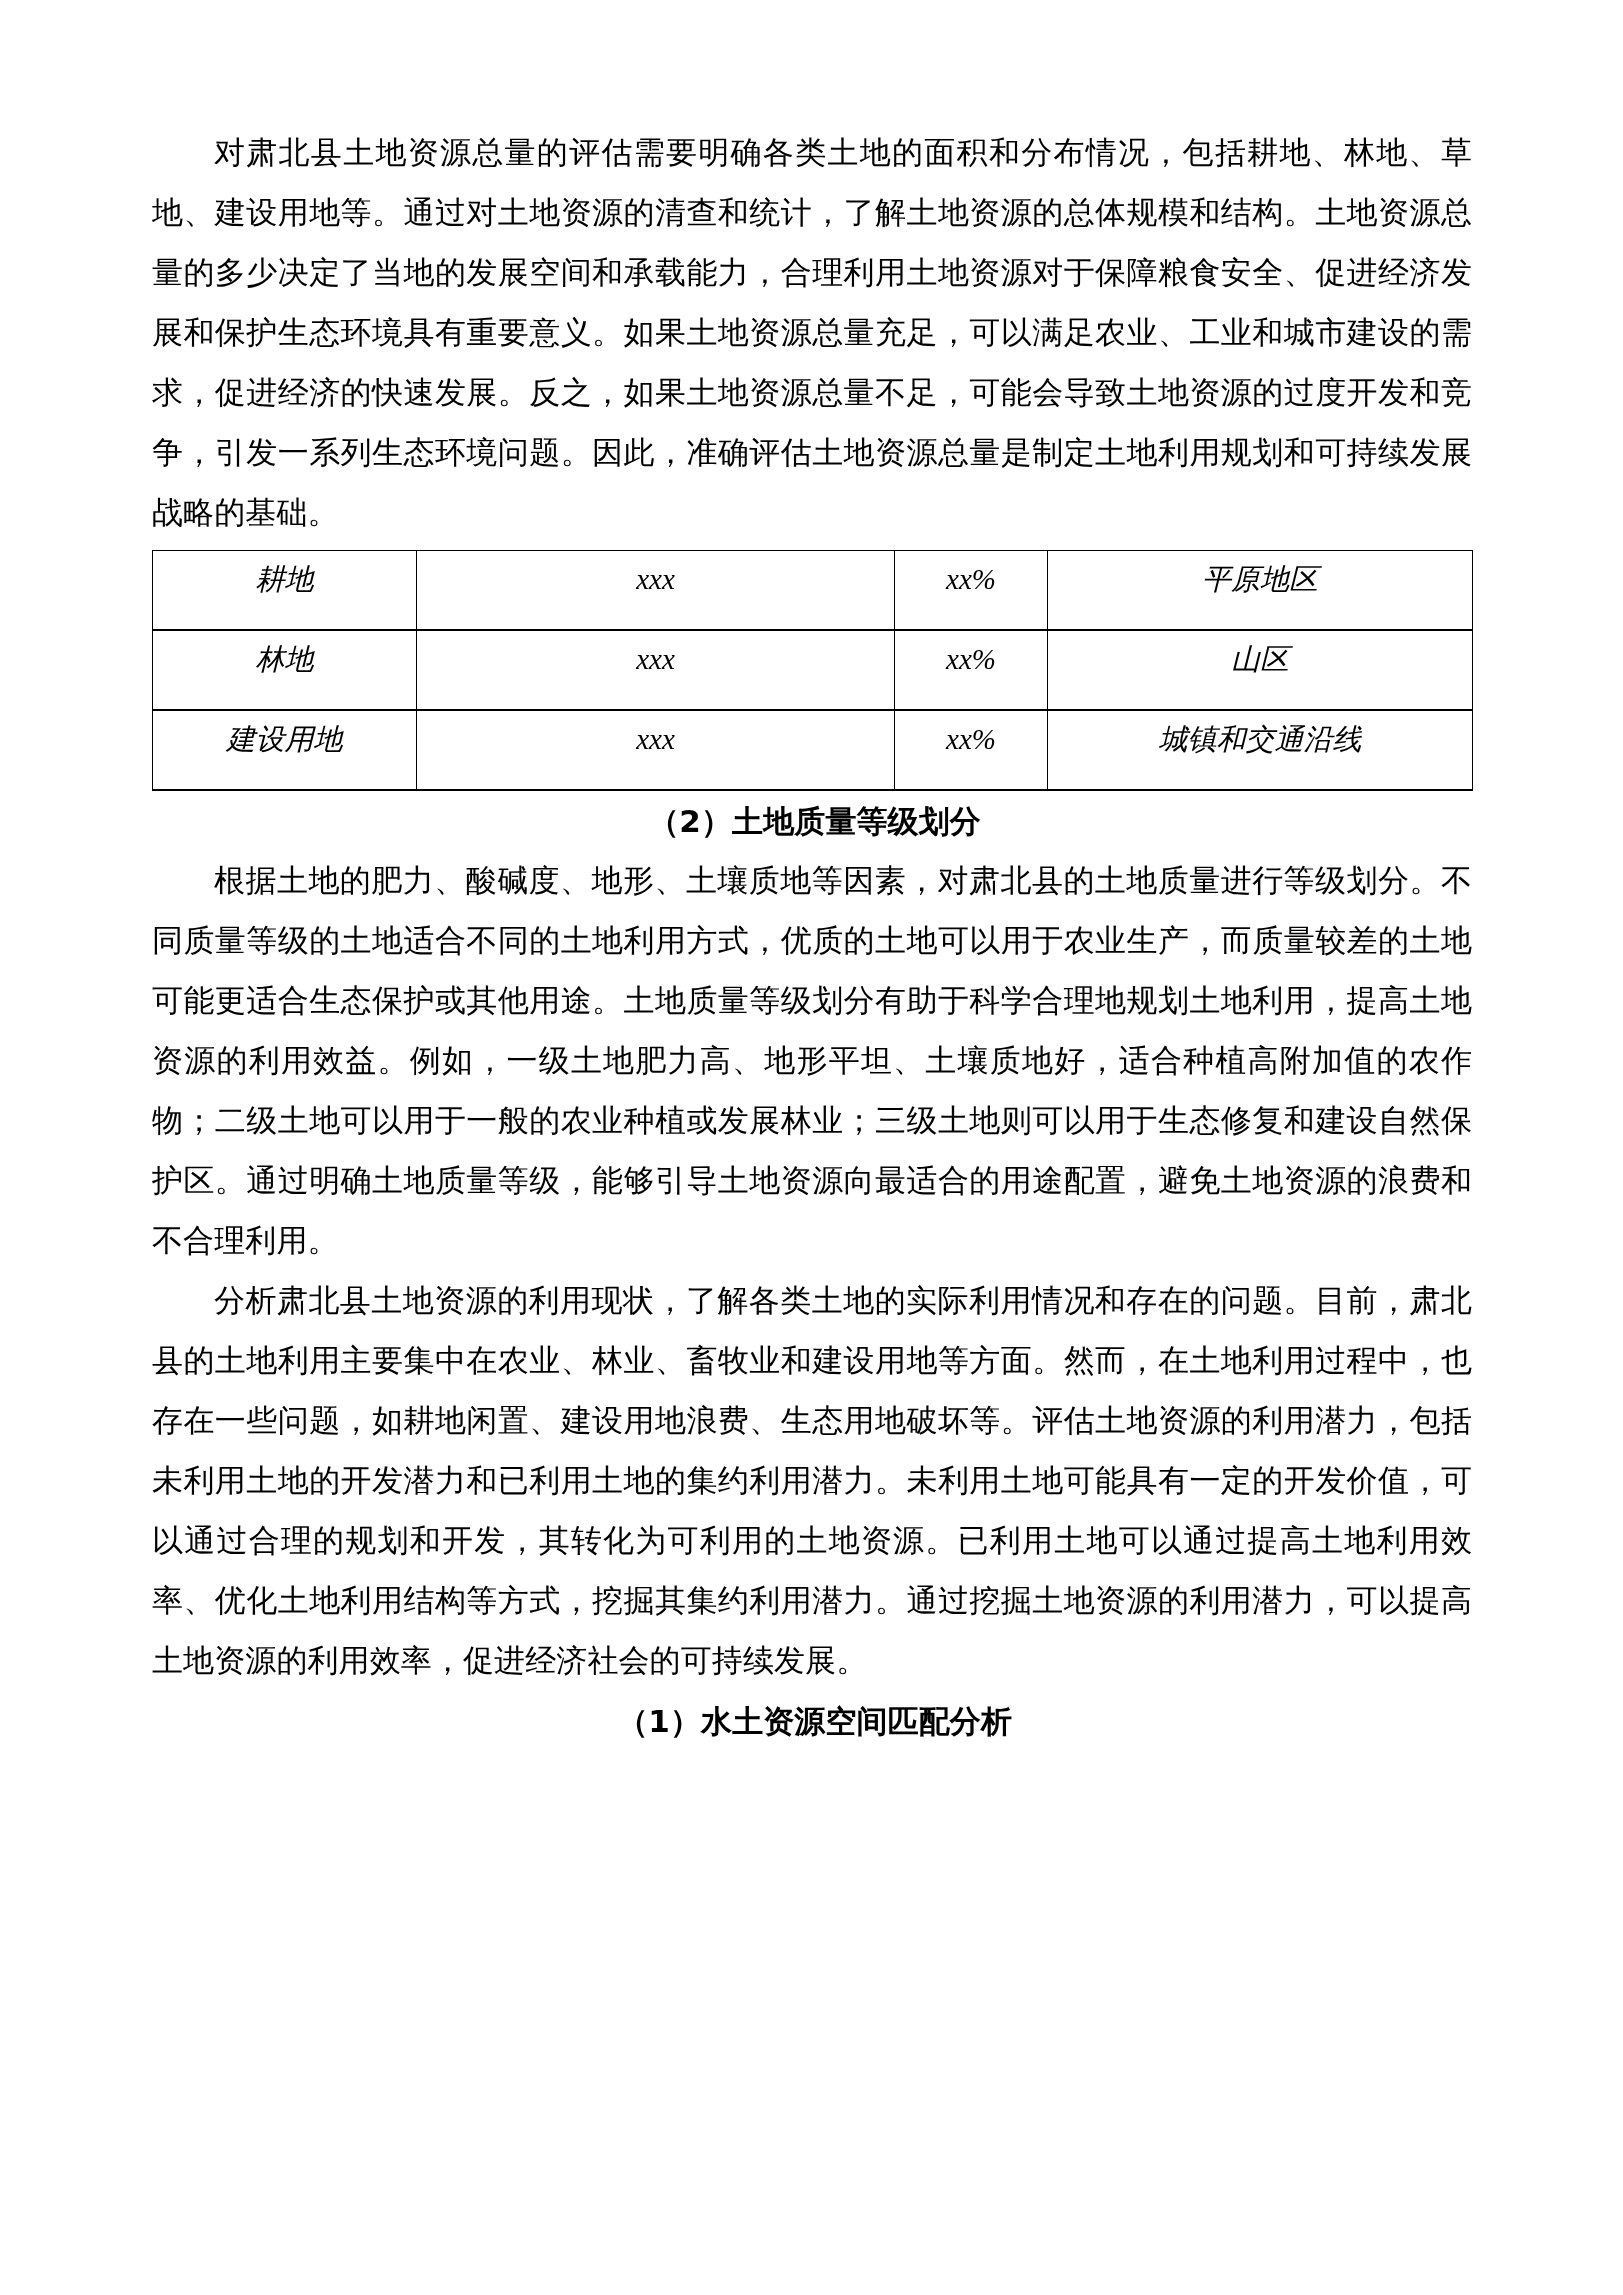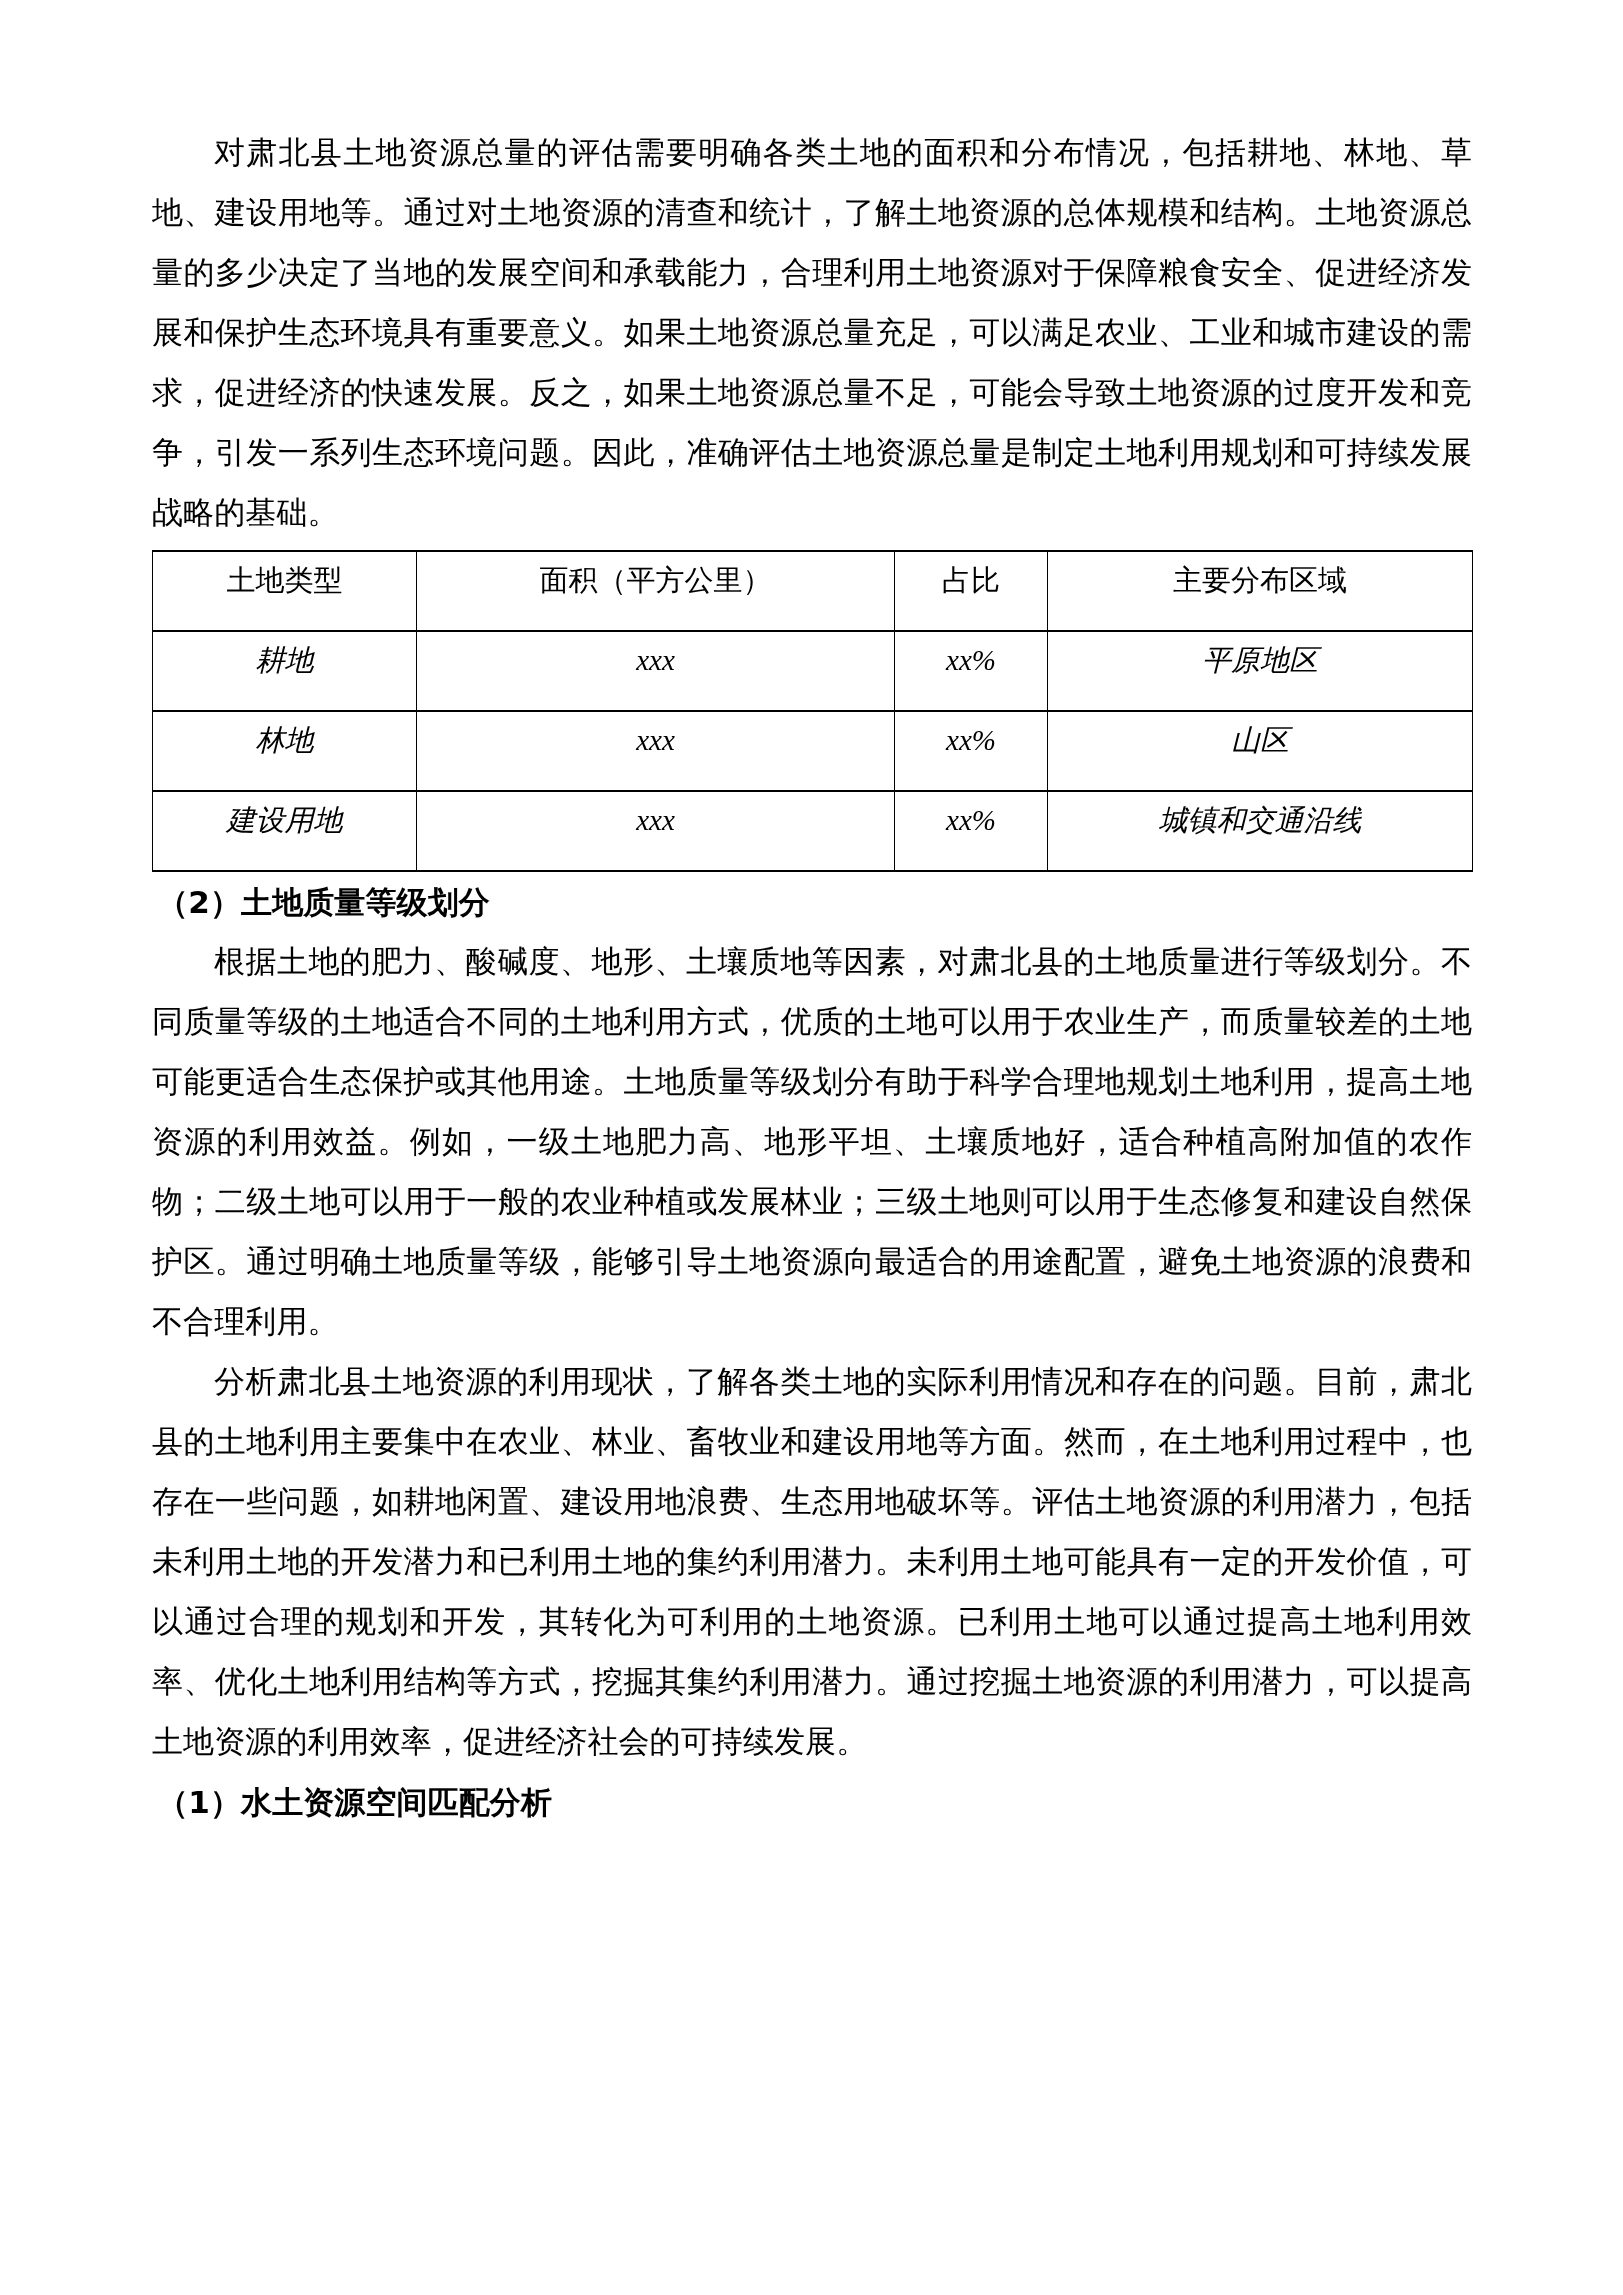--- a/index.html
+++ b/index.html
@@ -39,20 +39,21 @@
     font-size: 31px;
     line-height: 60px;
     font-weight: bold;
     color: #000000;
     margin: 0;
     text-align: left;
     letter-spacing: 0.1px;
   }
   h3.heading.sub-indent {
     text-indent: 5.2px;
+    text-align: center;
   }
 
   table.land-table {
     border-collapse: collapse;
     width: 1320px;
     margin: 6.5px 0 0 0;
     table-layout: fixed;
   }
   table.land-table td,
   table.land-table th {
@@ -92,26 +93,20 @@
     <p class="body-text">对肃北县土地资源总量的评估需要明确各类土地的面积和分布情况，包括耕地、林地、草地、建设用地等。通过对土地资源的清查和统计，了解土地资源的总体规模和结构。土地资源总量的多少决定了当地的发展空间和承载能力，合理利用土地资源对于保障粮食安全、促进经济发展和保护生态环境具有重要意义。如果土地资源总量充足，可以满足农业、工业和城市建设的需求，促进经济的快速发展。反之，如果土地资源总量不足，可能会导致土地资源的过度开发和竞争，引发一系列生态环境问题。因此，准确评估土地资源总量是制定土地利用规划和可持续发展战略的基础。</p>
 
     <table class="land-table">
       <colgroup>
         <col class="c-type">
         <col class="c-area">
         <col class="c-share">
         <col class="c-dist">
       </colgroup>
       <tbody>
-        <tr class="head-row">
-          <td>土地类型</td>
-          <td>面积（平方公里）</td>
-          <td>占比</td>
-          <td>主要分布区域</td>
-        </tr>
         <tr class="data-row">
           <td>耕地</td>
           <td>xxx</td>
           <td>xx%</td>
           <td>平原地区</td>
         </tr>
         <tr class="data-row">
           <td>林地</td>
           <td>xxx</td>
           <td>xx%</td>

